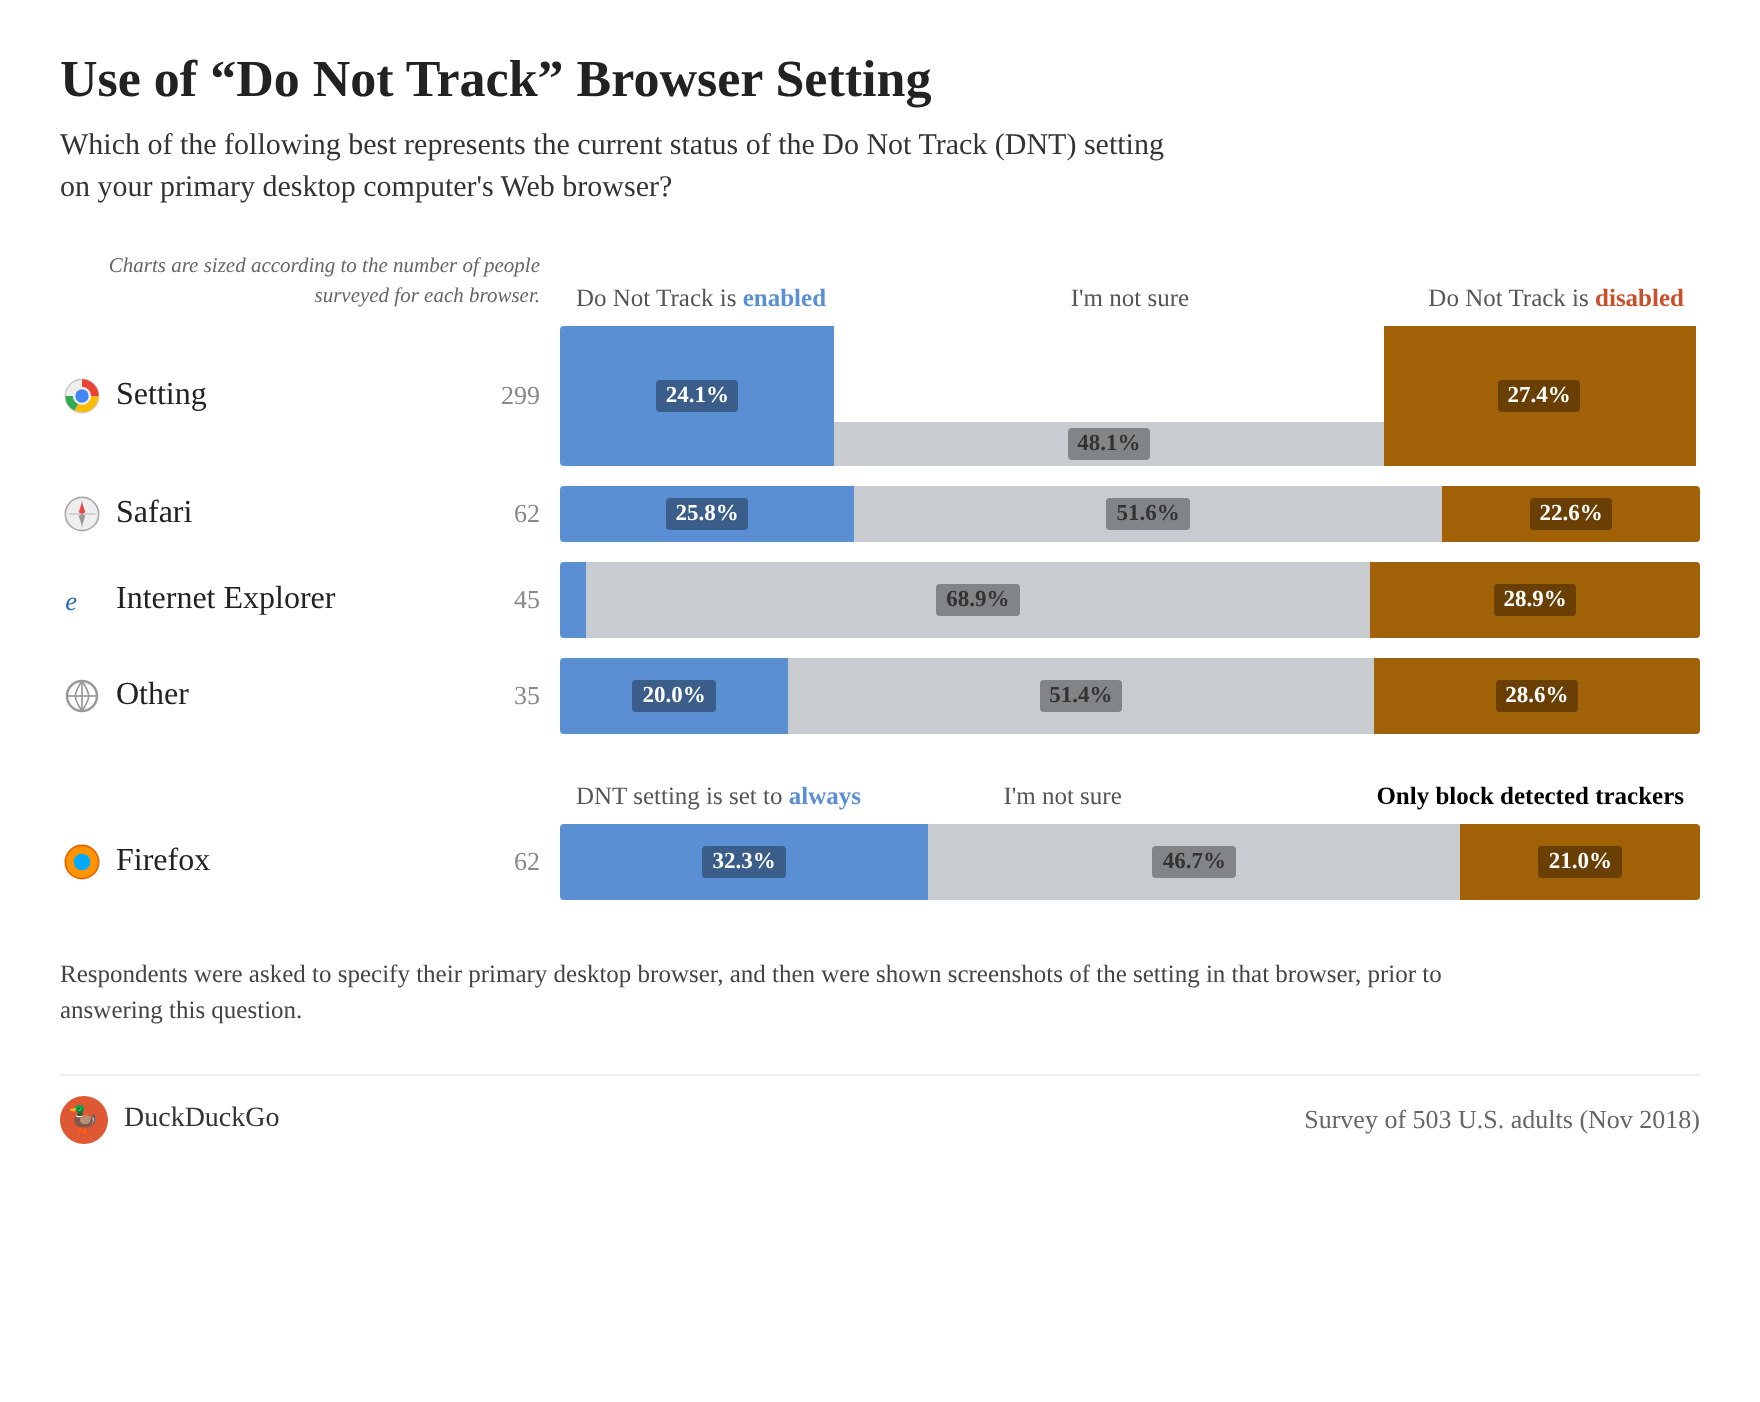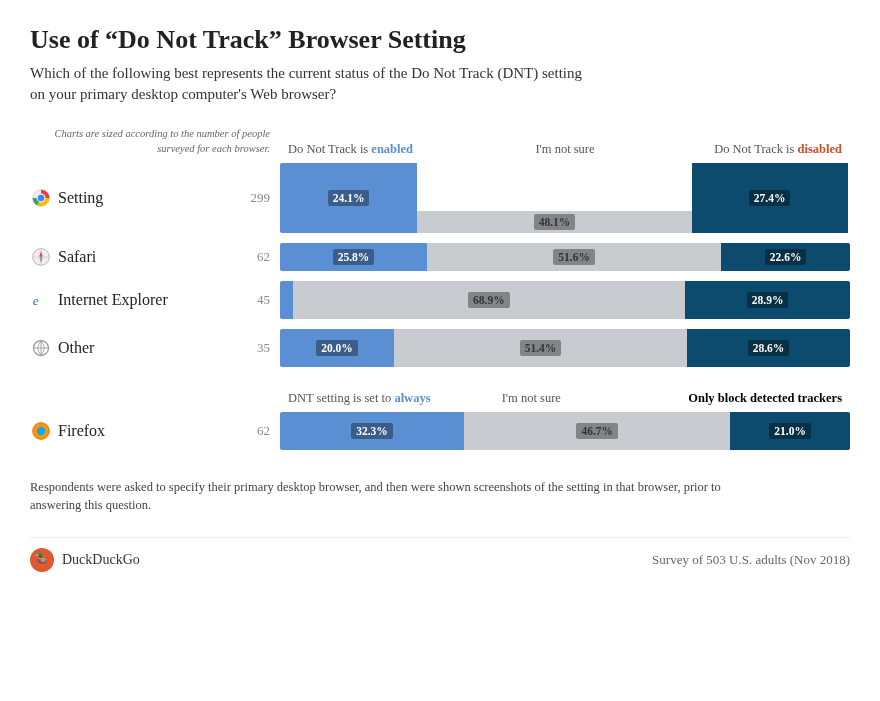--- a/index.html
+++ b/index.html
@@ -110,21 +110,21 @@
       position: relative;
     }
     .bar-segment .seg-label {
       background: rgba(0,0,0,0.35);
       padding: 2px 5px;
       border-radius: 2px;
       font-size: 11.5px;
     }
     .seg-blue { background: #5b8fd4; }
     .seg-gray { background: #c8ccd0; }
-    .seg-orange { background: #0c4a6e; }
+    .seg-orange { background: #a16207; }
     .seg-gray .seg-label { color: #333; }
     .sub-header-row {
       display: flex;
       align-items: flex-end;
       margin-bottom: 6px;
       margin-top: 4px;
     }
     .footer-note {
       font-size: 12.5px;
       color: #444;

